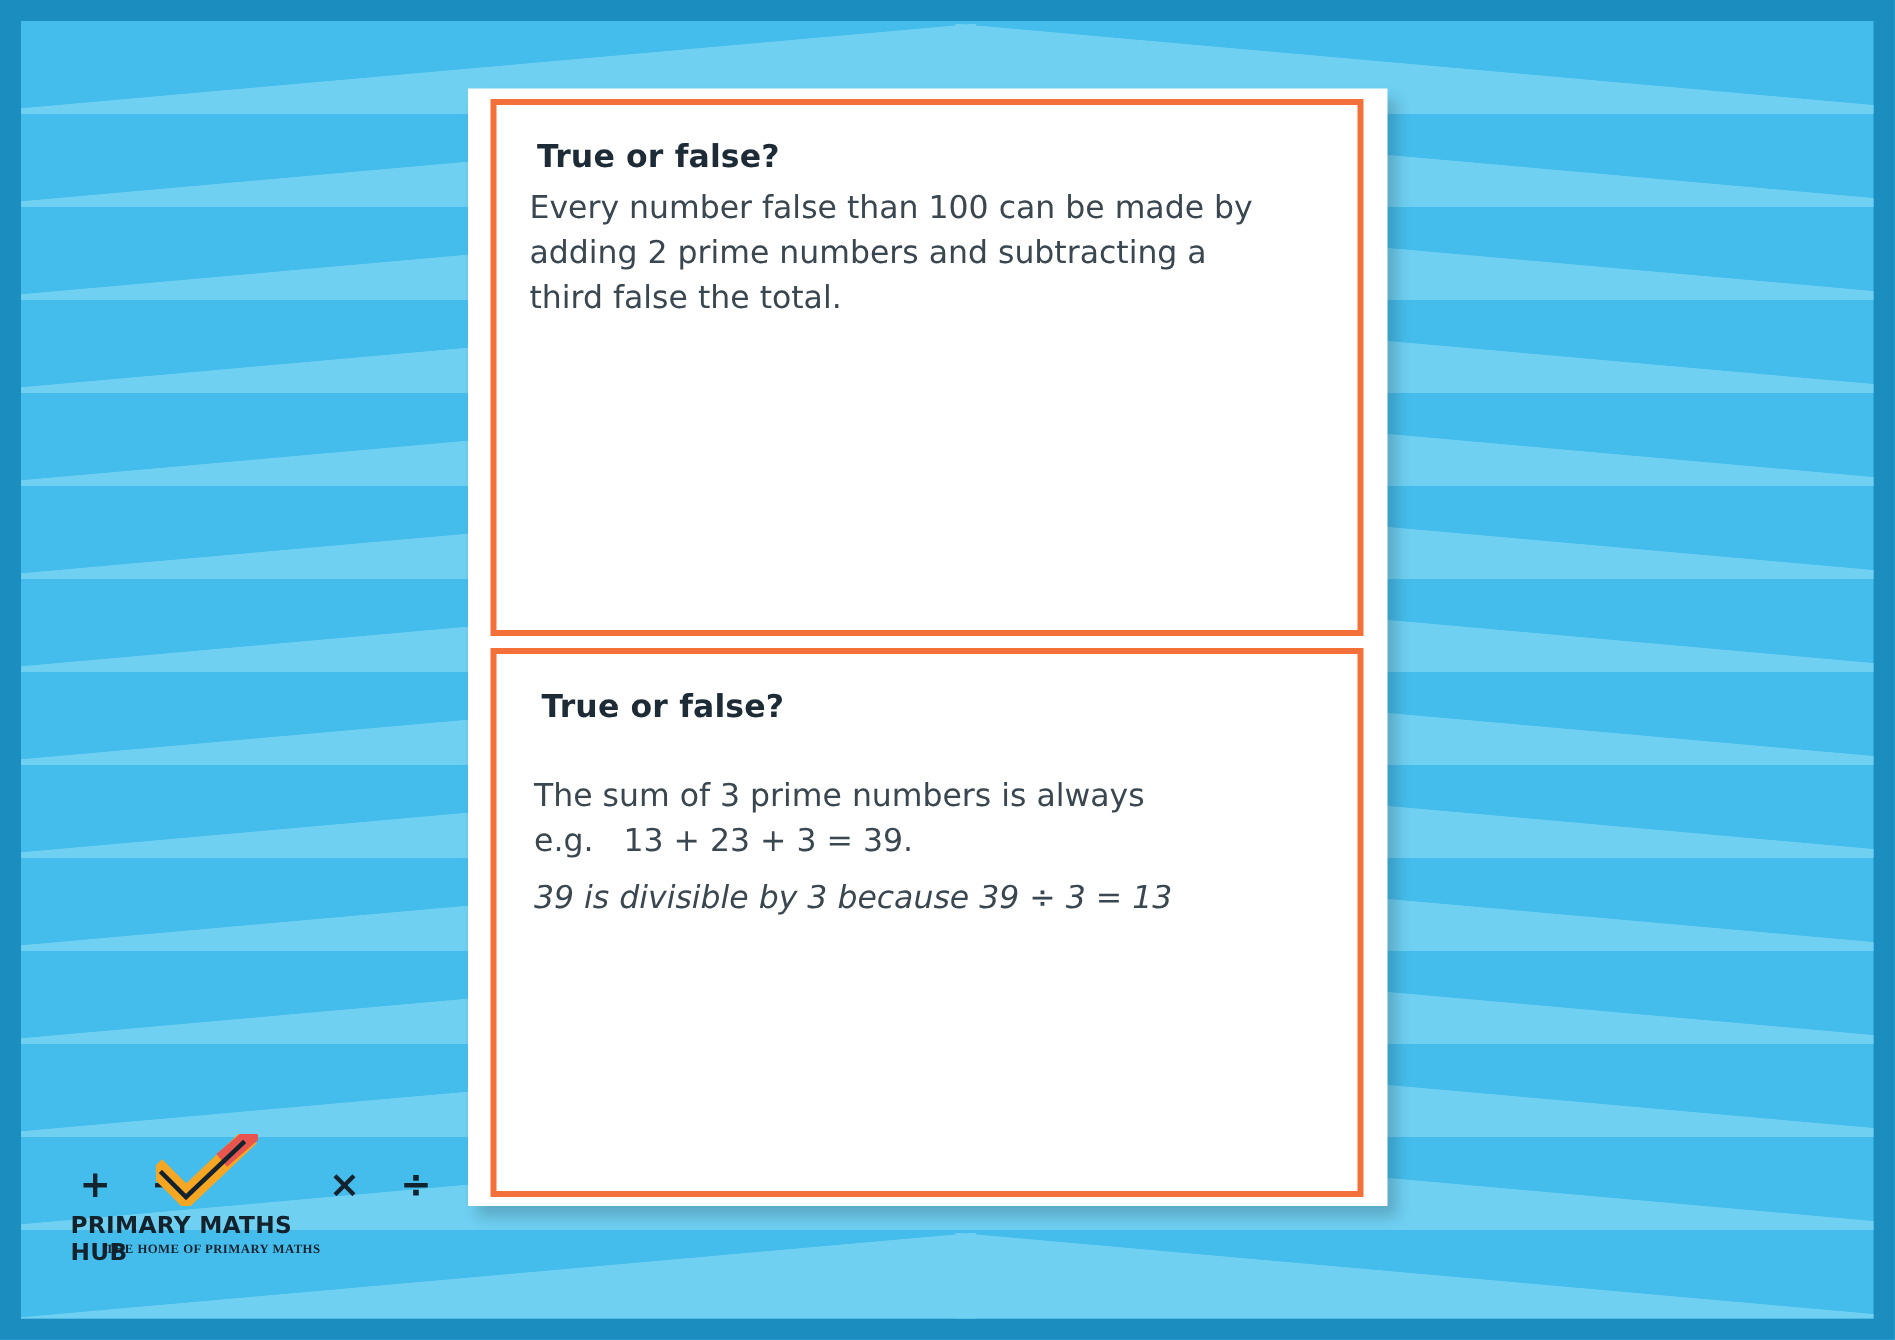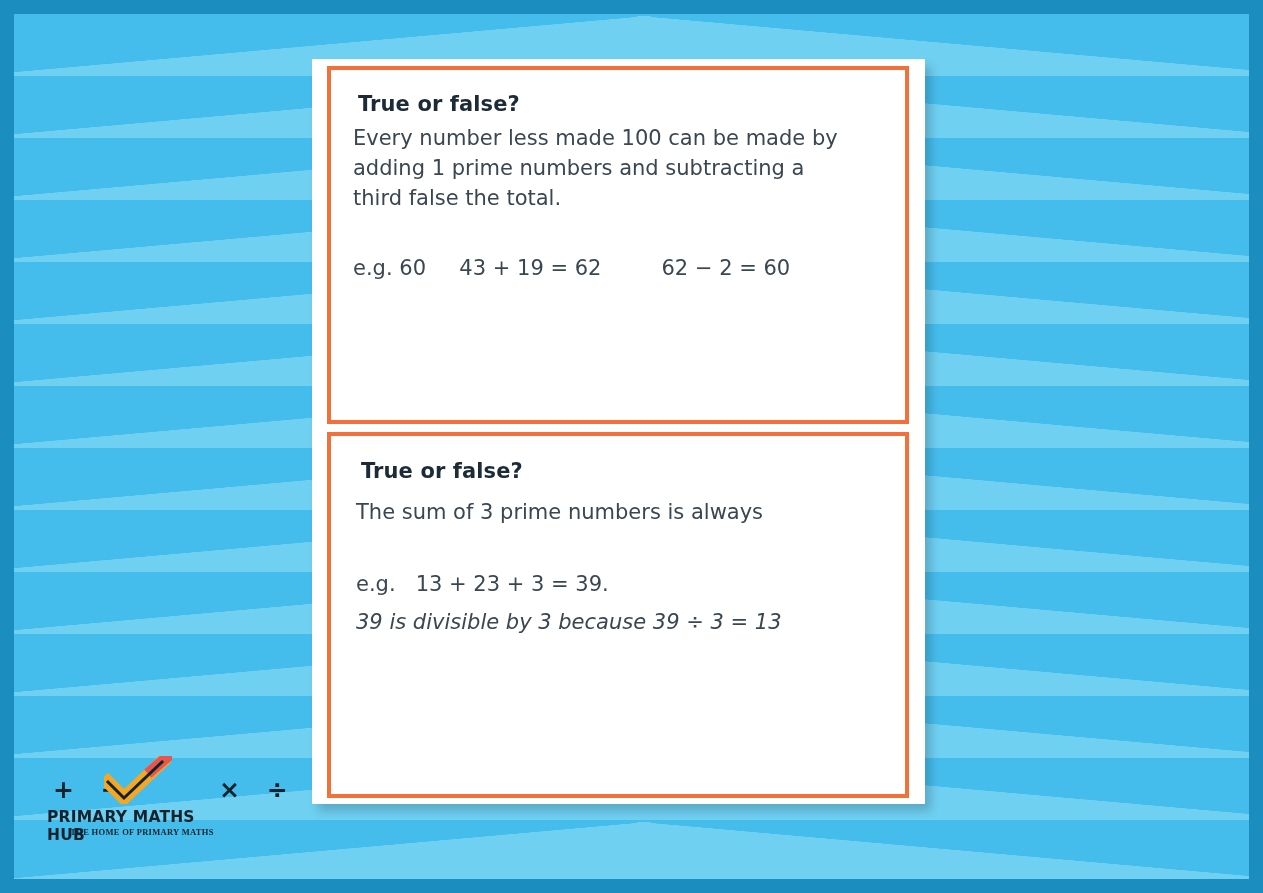--- a/index.html
+++ b/index.html
@@ -101,22 +101,22 @@
   }
   #qbox-1 .q-title { margin-left: 5px; }
   #qbox-1 .body { margin-top: 7px; }
   #qbox-1 .eg { margin-top: 40px; }
 
   
   #qbox-2 .inner {
     padding: 23px 0 0 25px;
   }
   #qbox-2 .q-title { margin-left: 5px; }
-  #qbox-2 .body { margin-top: 14px; }
-  #qbox-2 .eg { margin-top: 42px; }
+  #qbox-2 .body { margin-top: 32px; }
+  #qbox-2 .eg { }
   #qbox-2 .eg .q-line + .q-line { margin-top: 8px; font-style: italic; }
 
   
   .logo {
     position: absolute;
     left: 47px;
     top: 750px;
     width: 190px;
     height: 92px;
   }
@@ -187,26 +187,23 @@
         <div class="chev" style="top: 868px;"></div>
       </div>
   </div>
 
   <div class="card">
 
     <div class="qbox" id="qbox-1">
       <div class="inner">
         <div class="q-title">True or false?</div>
         <div class="body">
-          <div class="q-line">Every number less made 100 can be made by</div>
-          <div class="q-line">adding 1 prime numbers and subtracting a</div>
+          <div class="q-line">Every number false than 100 can be made by</div>
+          <div class="q-line">adding 2 prime numbers and subtracting a</div>
           <div class="q-line">third false the total.</div>
-        </div>
-        <div class="eg">
-          <div class="q-line">e.g. 60     43 + 19 = 62         62 − 2 = 60</div>
         </div>
       </div>
     </div>
 
     <div class="qbox" id="qbox-2">
       <div class="inner">
         <div class="q-title">True or false?</div>
         <div class="body">
           <div class="q-line">The sum of 3 prime numbers is always</div>
         </div>

